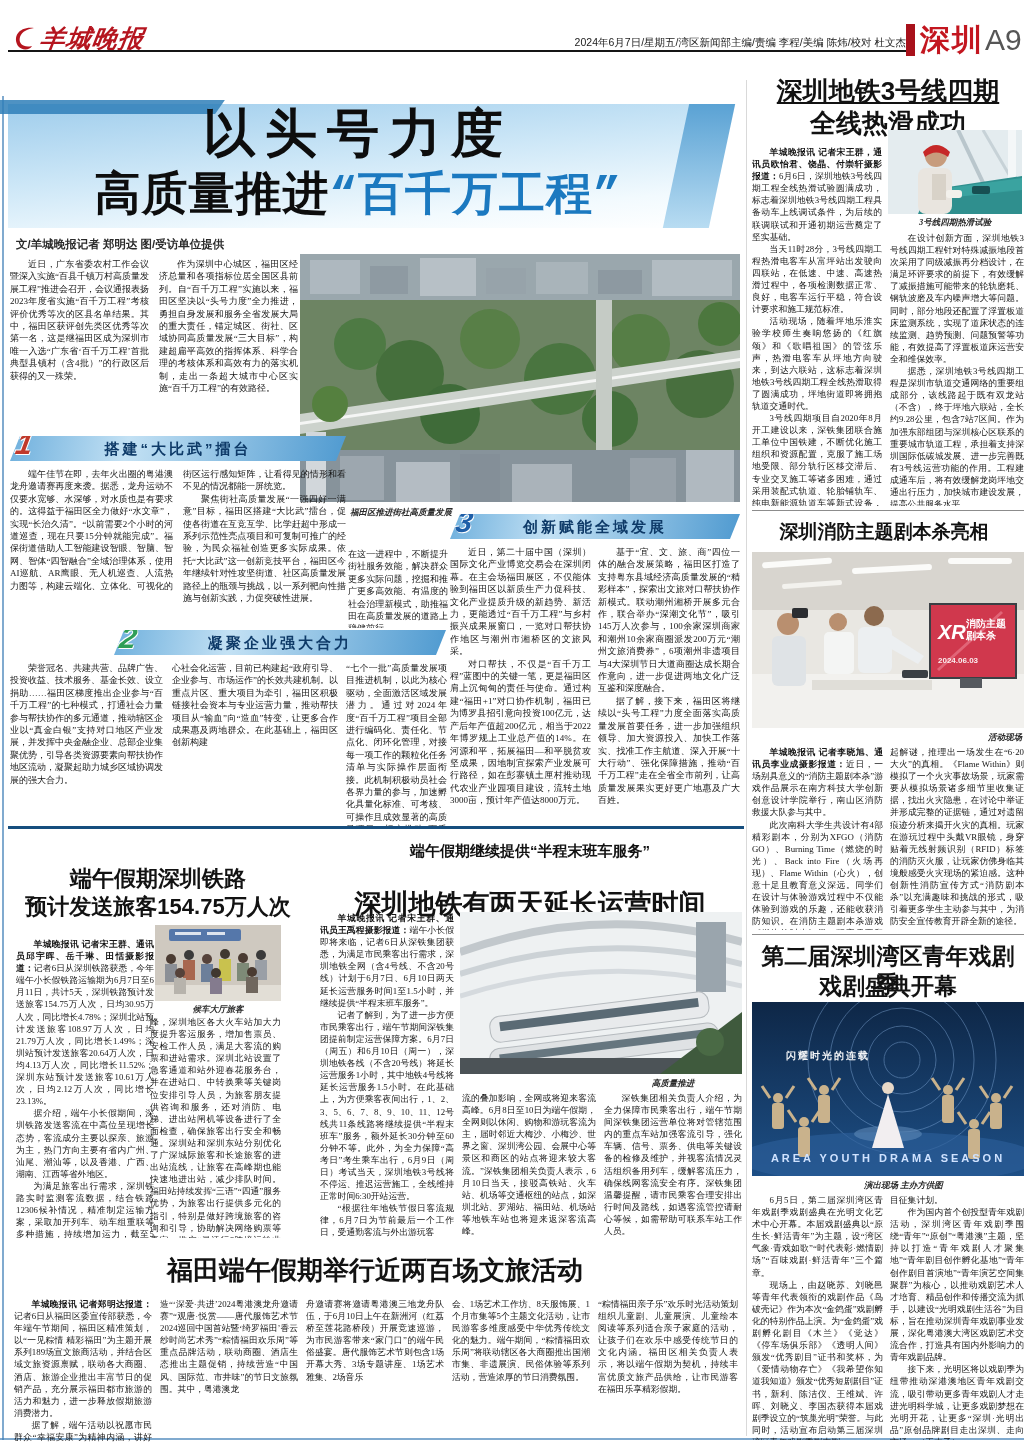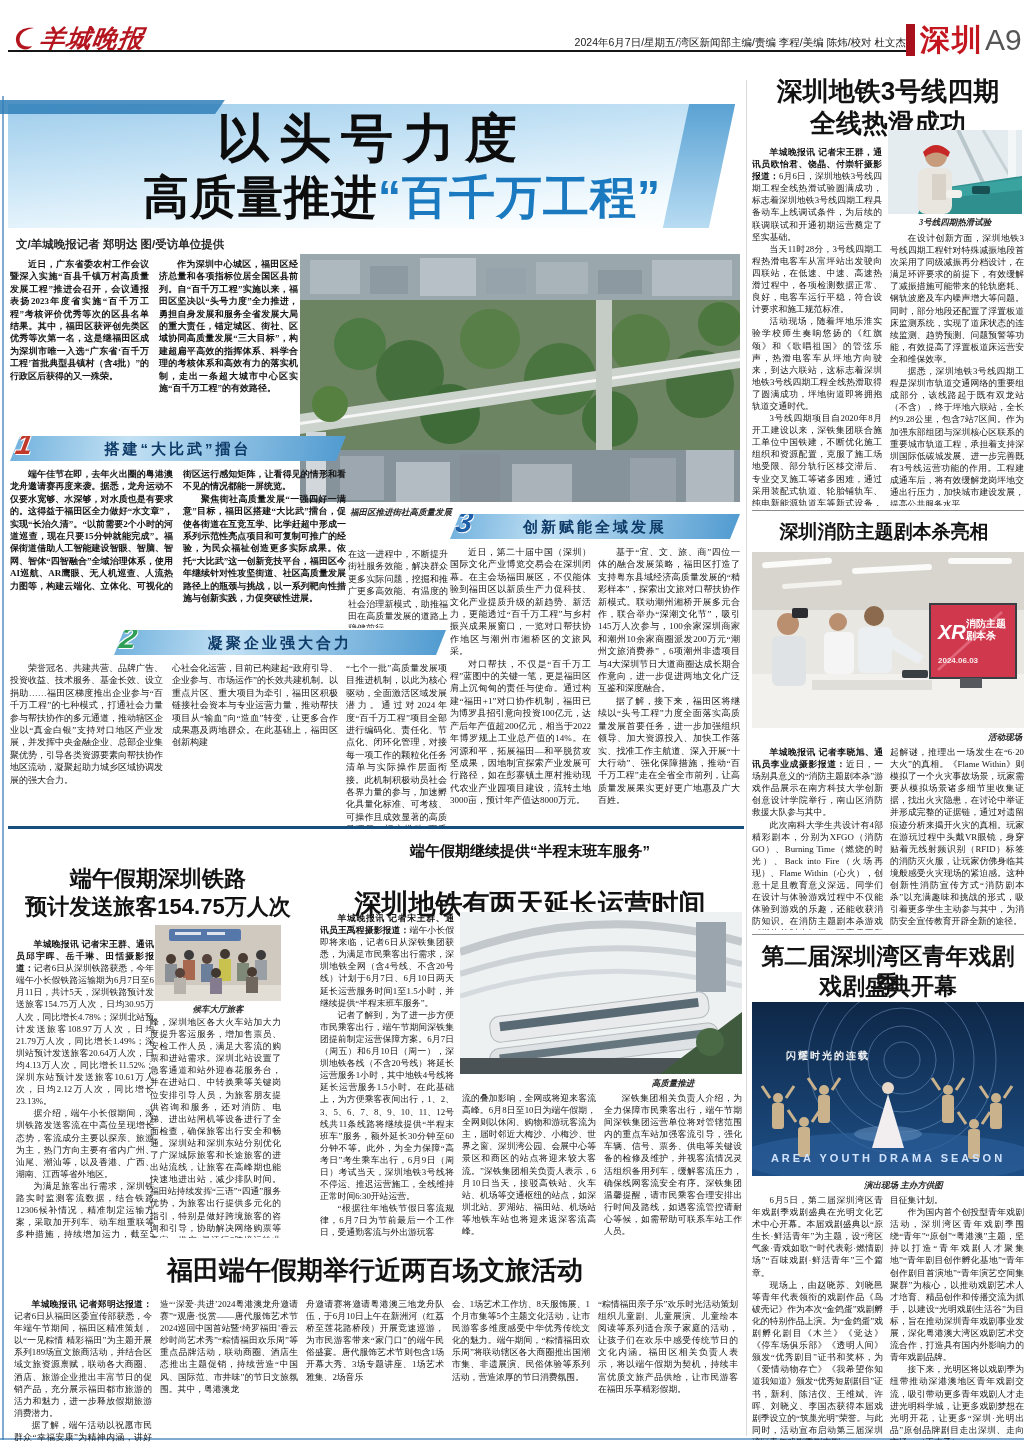--- a/index.html
+++ b/index.html
@@ -7,36 +7,36 @@
         font-family:"Liberation Serif",serif;color:#1a1a1a;}
   .abs{position:absolute;}
   
   .logo{font:italic 900 25px/26px "Liberation Serif",serif;color:#b5151f;transform:skewX(-8deg);letter-spacing:1px;}
   .hdr-rule{background:#151515;}
   .dateline{font:10.5px/12px "Liberation Sans",sans-serif;color:#222;text-align:right;}
   .sec-red-bar{background:#a8111b;}
   .sec-name{font:900 30px/32px "Liberation Sans",sans-serif;color:#c3161f;letter-spacing:2px;}
   .page-no{font:400 30px/32px "Liberation Sans",sans-serif;color:#565656;}
   
-  .h-sans{font-family:Liberation Sans, sans-serif;font-weight:900;color:#0d0d0d;margin-left:14px;}
+  .h-sans{font-family:Liberation Mono, monospace;font-weight:900;color:#0d0d0d;}
   .kicker{font:600 20px/22px "Liberation Sans",sans-serif;color:#191919;letter-spacing:3px;text-align:center;margin-top:48px;}
   .band{background:linear-gradient(175deg,#9fcdec 0%,#cde7f7 45%,#f2fafe 80%,#ffffff 100%);}
   .band:before{content:"";position:absolute;left:-18px;top:-4px;width:230px;height:14px;background:#2f7fb9;transform:skewX(-35deg);opacity:.85;}
   .band:after{content:"";position:absolute;right:-14px;top:0;width:46px;height:100%;background:linear-gradient(180deg,#5aa2d4,#b8dcf2);transform:skewX(-12deg);}
   .mh1{font-size:52px;line-height:56px;letter-spacing:10px;text-align:center;}
-  .mh2{font-size:46px;line-height:50px;letter-spacing:1px;text-align:center;white-space:nowrap;padding-left:30px;}
+  .mh2{font-size:46px;line-height:50px;letter-spacing:1px;text-align:center;white-space:nowrap;}
   .blue{color:#1b79c0;}
   .byline{font:700 11.5px/13px "Liberation Sans",sans-serif;color:#2b2b2b;}
   
   .art{font:9px/12.4px "Liberation Serif",serif;text-align:justify;overflow:hidden;color:#161616;}
   .art-s{font:8.8px/12.1px "Liberation Serif",serif;text-align:justify;overflow:hidden;color:#161616;}
   .para{text-indent:2em;margin:0;}
   .cont{text-indent:0;}
   .lead-label{font-family:"Liberation Sans",sans-serif;font-weight:700;}
-  .cols2{column-count:2;column-gap:10px;font-weight:bold;}
+  .cols2{column-count:2;column-gap:10px;}
   .cap{font:italic 700 8.5px/10px "Liberation Serif",serif;color:#2a2a2a;}
   
   .sec-banner{height:25px;background:linear-gradient(100deg,#6fb0dd 0%,#c3e1f4 35%,#4f9ad0 100%);
               clip-path:polygon(10px 0,100% 0,calc(100% - 10px) 100%,0 100%);}
   .sec-title{display:block;text-align:center;font:900 15px/25px "Liberation Sans",sans-serif;color:#0e3a68;letter-spacing:3px;}
   .sec-num{position:absolute;left:6px;top:-7px;font:italic 900 30px/30px "Liberation Sans",sans-serif;
            transform:skewX(-10deg);text-shadow:1px 1px 0 #fff,-1px -1px 0 #fff;}
   .n1{color:#c0392b}.n2{color:#2f9e57}.n3{color:#1f5fa8}
   
   .sub-h{font-family:"Liberation Sans",sans-serif;font-weight:900;color:#121212;text-align:center;}
@@ -247,21 +247,21 @@
   </div>
   <div class="abs art-s" style="left:452px;top:1298px;width:138px;height:144px;">
     <p class="para cont">会、1场艺术工作坊、8天服饰展、1个月市集等5个主题文化活动，让市民游客多维度感受中华优秀传统文化的魅力。端午期间，“粽情福田欢乐周”将联动辖区各大商圈推出国潮市集、非遗展演、民俗体验等系列活动，营造浓厚的节日消费氛围。</p>
   </div>
   <div class="abs art-s" style="left:598px;top:1298px;width:140px;height:144px;">
     <p class="para cont">“粽情福田亲子乐”欢乐时光活动策划组织儿童剧、儿童展演、儿童绘本阅读等系列适合亲子家庭的活动，让孩子们在欢乐中感受传统节日的文化内涵。福田区相关负责人表示，将以端午假期为契机，持续丰富优质文旅产品供给，让市民游客在福田乐享精彩假期。</p>
   </div>
 
   <div class="abs vrule" style="left:746px;top:80px;width:1px;height:1356px;"></div>
 
-  <div class="abs sub-h" style="left:752px;top:76px;width:272px;font-size:26px;line-height:30px;">深圳地铁3号线四期</div>
+  <div class="abs sub-h" style="left:752px;top:76px;width:272px;font-size:26px;line-height:30px;text-decoration:underline;">深圳地铁3号线四期</div>
   <div class="abs sub-h" style="left:752px;top:108px;width:272px;font-size:26px;line-height:30px;">全线热滑成功</div>
   <div class="abs art-s" style="left:752px;top:146px;width:130px;height:360px;">
     <p class="para"><b class="lead-label">羊城晚报讯 记者宋王群，通讯员欧怡君、饶晶、付崇轩摄影报道：</b><span>6月6日，深圳地铁3号线四期工程全线热滑试验圆满成功，标志着深圳地铁3号线四期工程具备动车上线调试条件，为后续的联调联试和开通初期运营奠定了坚实基础。</span></p>
     <div>
         <p class="para">当天11时28分，3号线四期工程热滑电客车从富坪站出发驶向四联站，在低速、中速、高速热滑过程中，各项检测数据正常、良好，电客车运行平稳，符合设计要求和施工规范标准。</p>
         <p class="para">活动现场，随着坪地乐淮实验学校师生奏响悠扬的《红旗颂》和《歌唱祖国》的管弦乐声，热滑电客车从坪地方向驶来，到达六联站，这标志着深圳地铁3号线四期工程全线热滑取得了圆满成功，坪地街道即将拥抱轨道交通时代。</p>
         <p class="para">3号线四期项目自2020年8月开工建设以来，深铁集团联合施工单位中国铁建，不断优化施工组织和资源配置，克服了施工场地受限、部分轨行区移交滞后、专业交叉施工等诸多困难，通过采用装配式轨道、轮胎铺轨车、纯电新能源轨道车等新式设备，结合先进设备和创新技术，切实保证了施工安全、质量和进度。在全线热滑试验中，参建团队精心组织、周密部署，确保了试验的顺利进行。</p>
       </div>
   </div>
   <div class="photo" style="left:888px;top:130px;width:134px;height:84px;">

